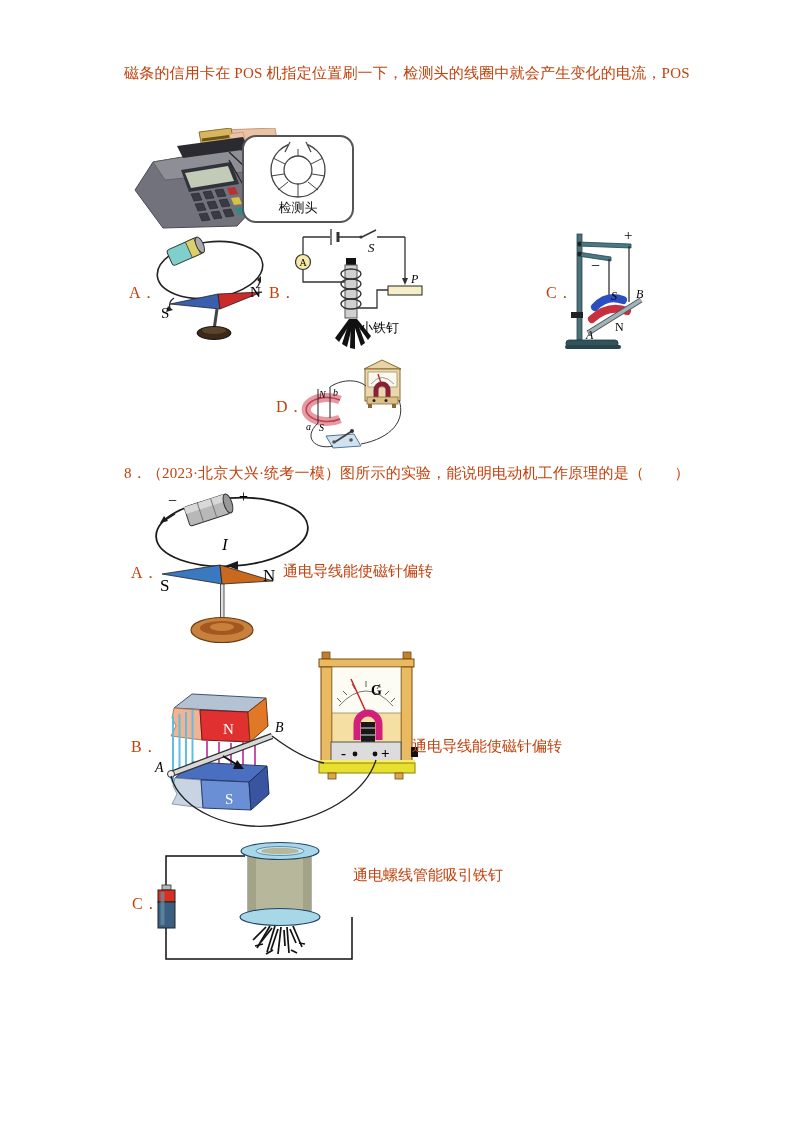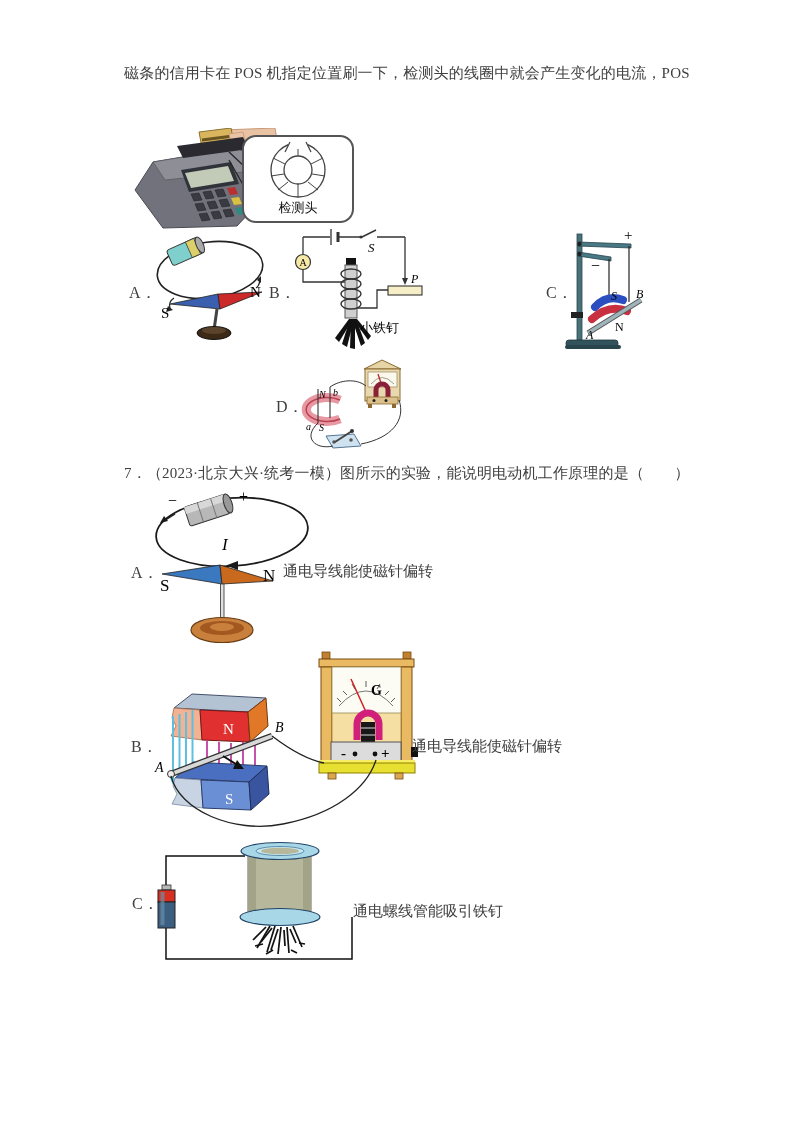--- a/index.html
+++ b/index.html
@@ -1,17 +1,17 @@
 <!DOCTYPE html>
 <html><head>
 <meta charset="utf-8">
 <style>
   html,body{margin:0;padding:0;background:#888;}
   .page{position:relative;width:794px;height:1123px;background:#ffffff;overflow:hidden;
-        font-family:"Liberation Serif",serif;color:#404040;}
+        font-family:"Liberation Serif",serif;color:#c2410c;}
   .abs{position:absolute;}
   .bodytext{font-size:15px;letter-spacing:0.2px;white-space:nowrap;}
   .optletter{font-size:16px;}
   .caption{font-size:15px;white-space:nowrap;}
   svg text{font-family:"Liberation Serif",serif;}
 </style>
 </head>
 <body>
 
 <div class="page">
@@ -208,21 +208,21 @@
       <line x1="47" y1="86" x2="64" y2="75" stroke="#444" stroke-width="2"></line>
       <circle cx="64" cy="75" r="2" fill="#333"></circle>
     </g>
     <g fill="none" stroke="#333" stroke-width="1">
       <path d="M 42,31 C 52,24 68,22 78,30"></path>
       <path d="M 111,44 C 118,64 104,82 73,88"></path>
       <path d="M 45,90 C 28,94 14,82 30,67"></path>
     </g>
   </svg>
 
-  <div class="abs bodytext" style="left:124px;top:464px;">7．（2023·北京大兴·统考一模）图所示的实验，能说明电动机工作原理的是（　　）</div>
+  <div class="abs bodytext" style="left:124px;top:464px;">8．（2023·北京大兴·统考一模）图所示的实验，能说明电动机工作原理的是（　　）</div>
 
   <div class="abs optletter" style="left:131px;top:563px;">A．</div>
   <svg class="abs" style="left:148px;top:492px;" width="175" height="155" viewBox="0 0 175 155">
     <ellipse cx="84" cy="40" rx="76" ry="34" fill="none" stroke="#1a1a1a" stroke-width="1.8" transform="rotate(-4 84 40)"></ellipse>
     <g transform="rotate(-18 60 18)">
       <rect x="38" y="8" width="42" height="20" rx="2" fill="#b8b8b8" stroke="#333" stroke-width="1"></rect>
       <rect x="38" y="8" width="42" height="7" fill="#d8d8d8"></rect>
       <line x1="52" y1="8" x2="52" y2="28" stroke="#777" stroke-width="1"></line>
       <line x1="66" y1="8" x2="66" y2="28" stroke="#777" stroke-width="1"></line>
       <ellipse cx="81" cy="18" rx="4" ry="10" fill="#999" stroke="#333" stroke-width="1"></ellipse>
@@ -378,15 +378,15 @@
       <line x1="133" y1="89" x2="126" y2="110"></line>
         <line x1="139" y1="90" x2="140" y2="106"></line>
       <line x1="145" y1="89" x2="151" y2="103"></line>
         <line x1="121" y1="87" x2="108" y2="100"></line>
       <line x1="118" y1="104" x2="110" y2="106"></line>
         <line x1="128" y1="110" x2="121" y2="114"></line>
       <line x1="146" y1="110" x2="152" y2="113"></line>
         <line x1="154" y1="103" x2="160" y2="104"></line>
     </g>
   </svg>
-  <div class="abs caption" style="left:353px;top:902px;font-family:Liberation Serif, serif;">通电螺线管能吸引铁钉</div>
+  <div class="abs caption" style="left:353px;top:866px;font-family:Liberation Serif, serif;">通电螺线管能吸引铁钉</div>
 
 </div>
 
 </body></html>

